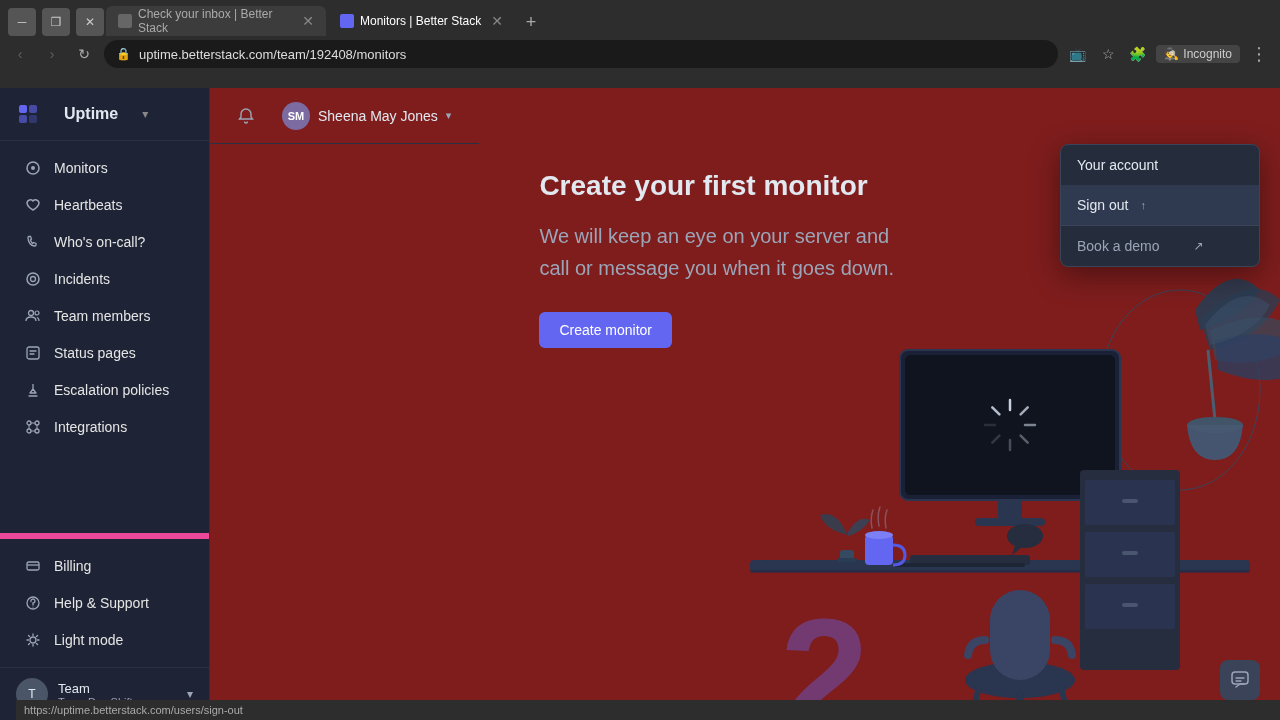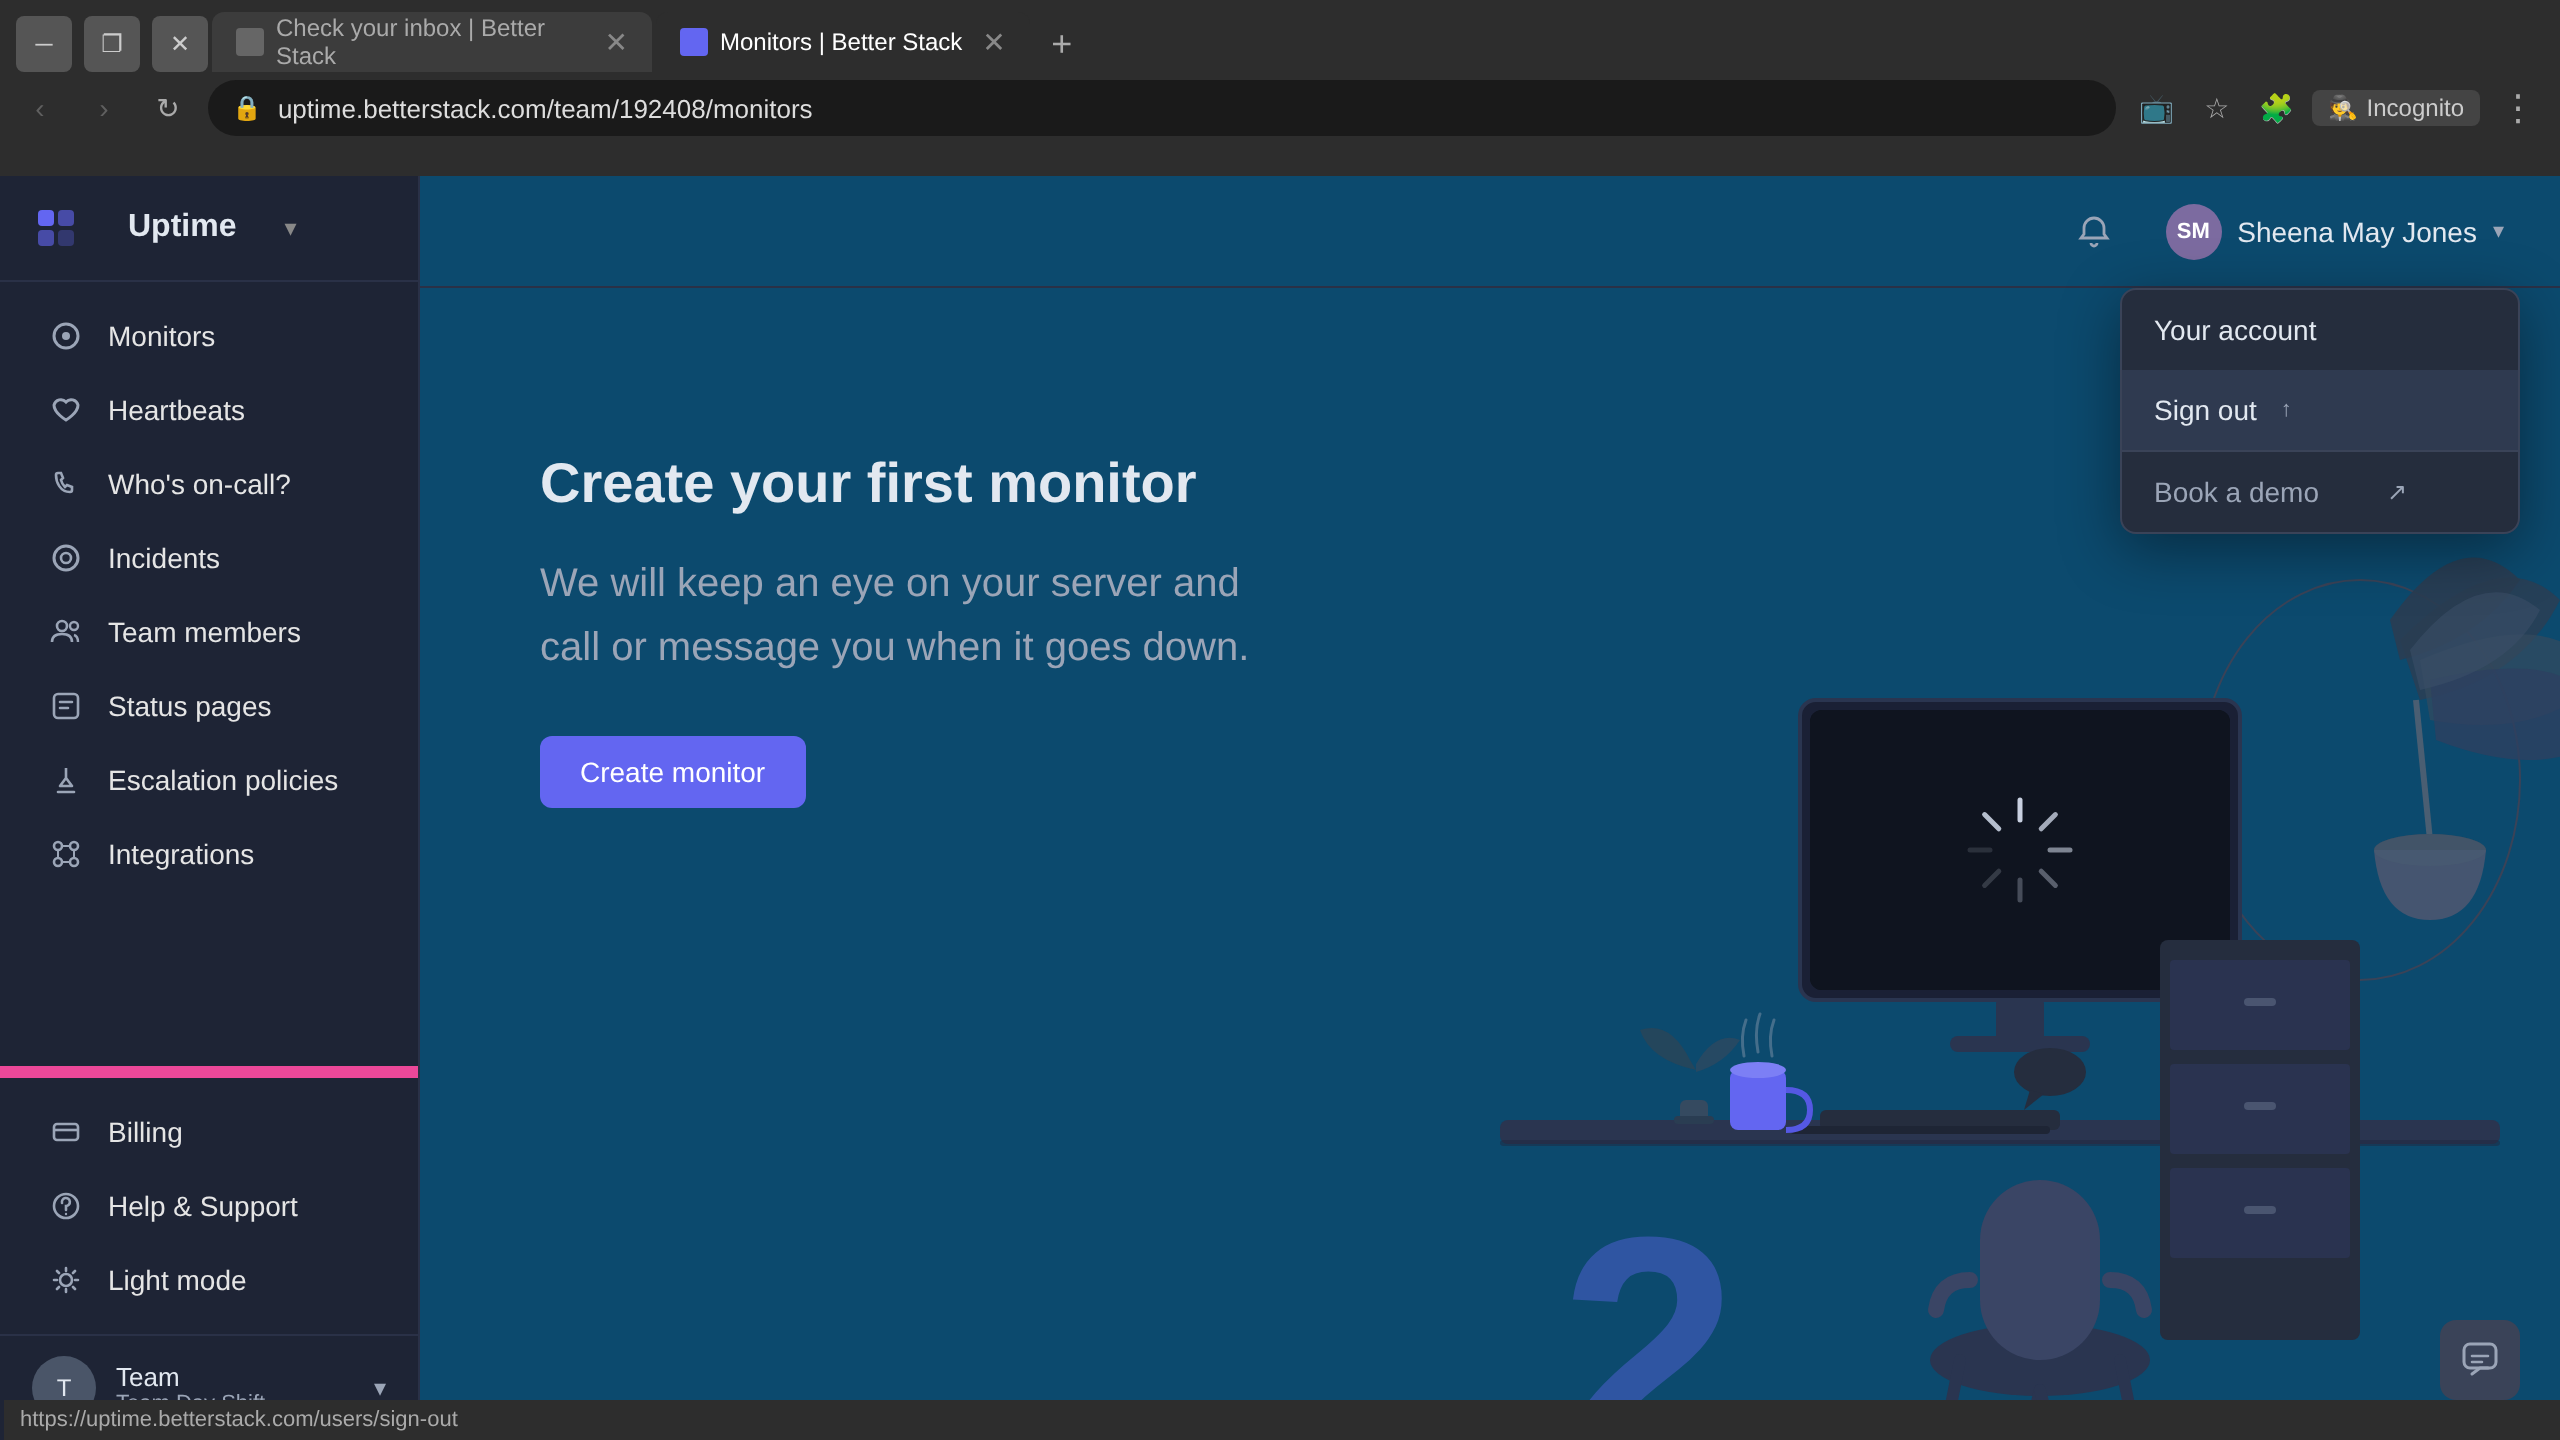--- a/index.html
+++ b/index.html
@@ -222,22 +222,22 @@
     }
     .team-info { flex: 1; }
     .team-name { font-size: 13px; color: #e2e8f0; font-weight: 500; }
     .team-sub { font-size: 11px; color: #9ba5b7; }
     .team-chevron { color: #9ba5b7; font-size: 12px; }
 
     
     .main-area {
       flex: 1;
       display: flex;
-      flex-direction: column;
-      background: #0c4a6e;
+      flex-direction: row;
+      background: #7f1d1d;
       position: relative;
       overflow: hidden;
     }
 
     
     .main-header {
       height: 56px;
       display: flex;
       align-items: center;
       justify-content: flex-end;
@@ -371,21 +371,21 @@
       cursor: pointer;
       font-size: 18px;
       color: #9ba5b7;
       z-index: 10;
     }
 
     
     .status-bar {
       position: fixed;
       bottom: 0;
-      left: 2px;
+      left: 16px;
       right: 0;
       height: 20px;
       background: #2d2d2d;
       display: flex;
       align-items: center;
       padding: 0 8px;
       font-size: 11px;
       color: #aaa;
       z-index: 200;
     }

